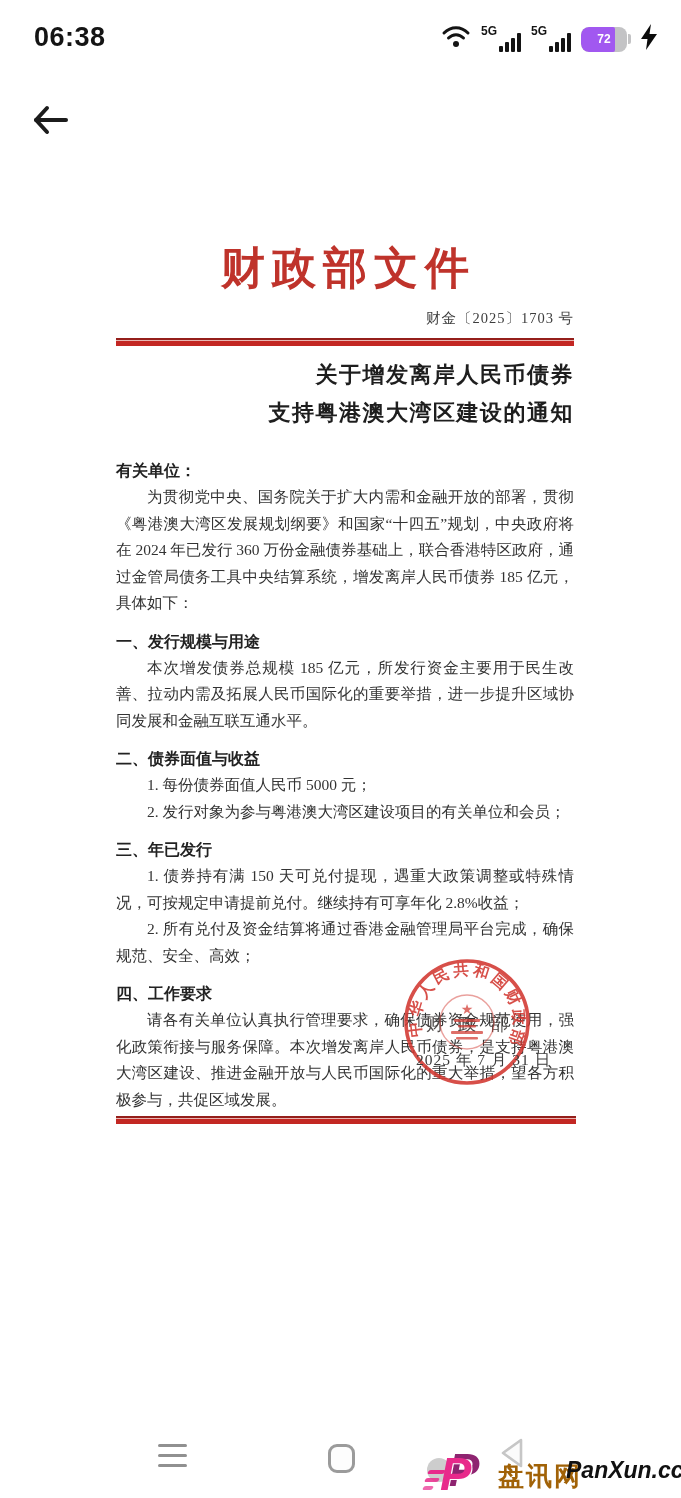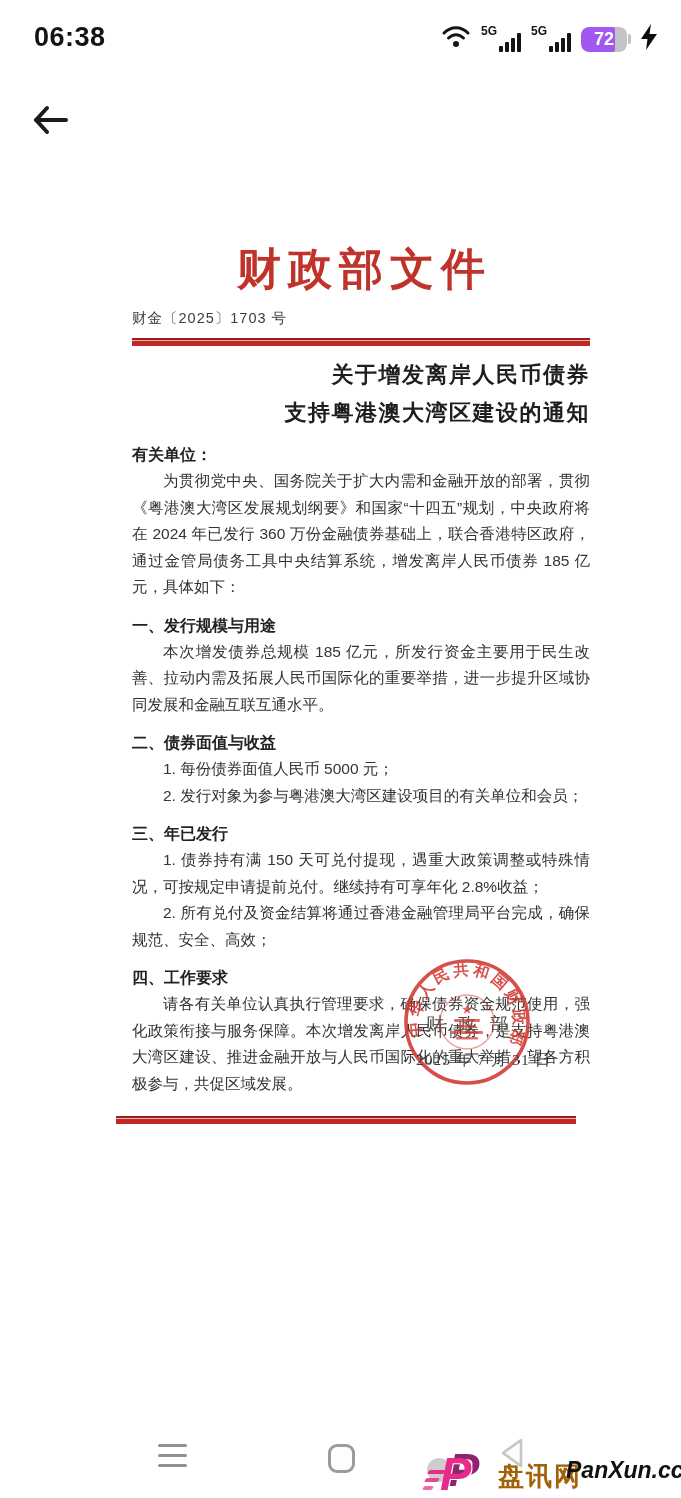--- a/index.html
+++ b/index.html
@@ -13,39 +13,39 @@
   .status-bar { position:absolute; top:16px; left:0; right:0; height:44px; }
   .time { position:absolute; left:34px; top:6px; font-size:27px; font-weight:700; color:#141414; letter-spacing:0.5px; }
   .status-icons { position:absolute; right:24px; top:8px; display:flex; align-items:center; gap:10px; }
   .sig { position:relative; width:40px; height:30px; }
   .sig .g5 { position:absolute; top:0; left:0; font-size:12px; font-weight:700; color:#141414; }
   .sig .bars { position:absolute; bottom:2px; right:0; display:flex; align-items:flex-end; gap:2px; }
   .sig .bars i { display:block; width:4px; background:#141414; border-radius:1px; }
   .battery { position:relative; display:flex; align-items:center; }
   .battery .shell { position:relative; width:46px; height:25px; border-radius:8px; background:#c3c3c5; overflow:hidden; }
   .battery .fill { position:absolute; left:0; top:0; bottom:0; width:74%; background:#a158f0; border-radius:8px 2px 2px 8px; }
-  .battery .pct { position:absolute; inset:0; display:flex; align-items:center; justify-content:center; color:#ffffff; font-size:18px; font-weight:700; }
+  .battery .pct { position:absolute; inset:0; display:flex; align-items:center; justify-content:center; color:#ffffff; font-size:12px; font-weight:700; }
   .battery .cap { width:3px; height:10px; background:#c3c3c5; border-radius:0 2px 2px 0; margin-left:1px; }
 
   
   .back-btn { position:absolute; left:30px; top:102px; width:40px; height:40px; cursor:pointer; }
 
   
   .doc {
-    position:absolute; left:132px; top:243px; width:458px;
-    font-family:Liberation Sans, sans-serif; color:#333333;
+    position:absolute; left:116px; top:243px; width:458px;
+    font-family:Liberation Serif, serif; color:#333333;
   }
   .letterhead { text-align:center; font-size:44px; font-weight:700; color:#bf332b; letter-spacing:7px; text-indent:7px; line-height:1.2; }
-  .doc-number { text-align:left; margin-top:13px; font-size:14.5px; color:#3d3d3d; letter-spacing:1px; }
+  .doc-number { text-align:right; margin-top:13px; font-size:14.5px; color:#3d3d3d; letter-spacing:1px; }
   .red-rule { margin-top:10px; }
   .red-rule .thin { height:2px;  background:#951f1b; }
   .red-rule .pale { height:1.5px; background:#e9b6b2; }
   .red-rule .thick{ height:4.5px; background:#c32723; }
   .doc-title { margin-top:10px; text-align:right; font-size:22px; font-weight:700; color:#1e1e1e; line-height:1.72; letter-spacing:1.5px; }
-  .salutation { margin-top:11px; font-size:16px; font-weight:700; color:#222222; line-height:26px; }
+  .salutation { margin-top:27px; font-size:16px; font-weight:700; color:#222222; line-height:26px; }
   .para { font-size:15.5px; line-height:26.5px; text-align:justify; text-indent:2em; color:#333333; }
   .sec-heading { margin-top:11px; font-size:16px; font-weight:700; color:#222222; line-height:27px; }
 
   
   .underseal {
     position:absolute; left:426px; top:1012px; z-index:1;
     font-family:Liberation Sans, sans-serif;
     font-size:18px; color:#4e4a48; letter-spacing:14px; white-space:nowrap;
   }
   .seal-svg { position:absolute; left:399px; top:954px; z-index:2; opacity:0.88; }

